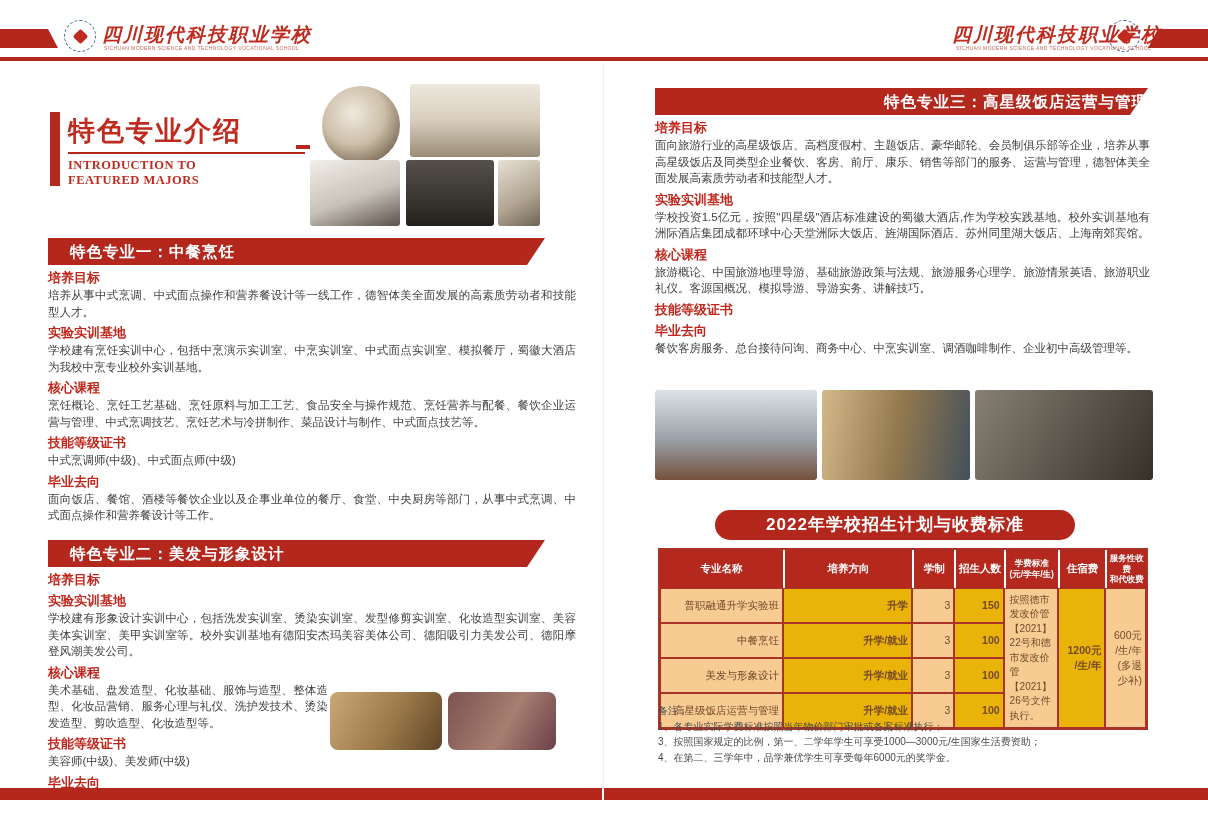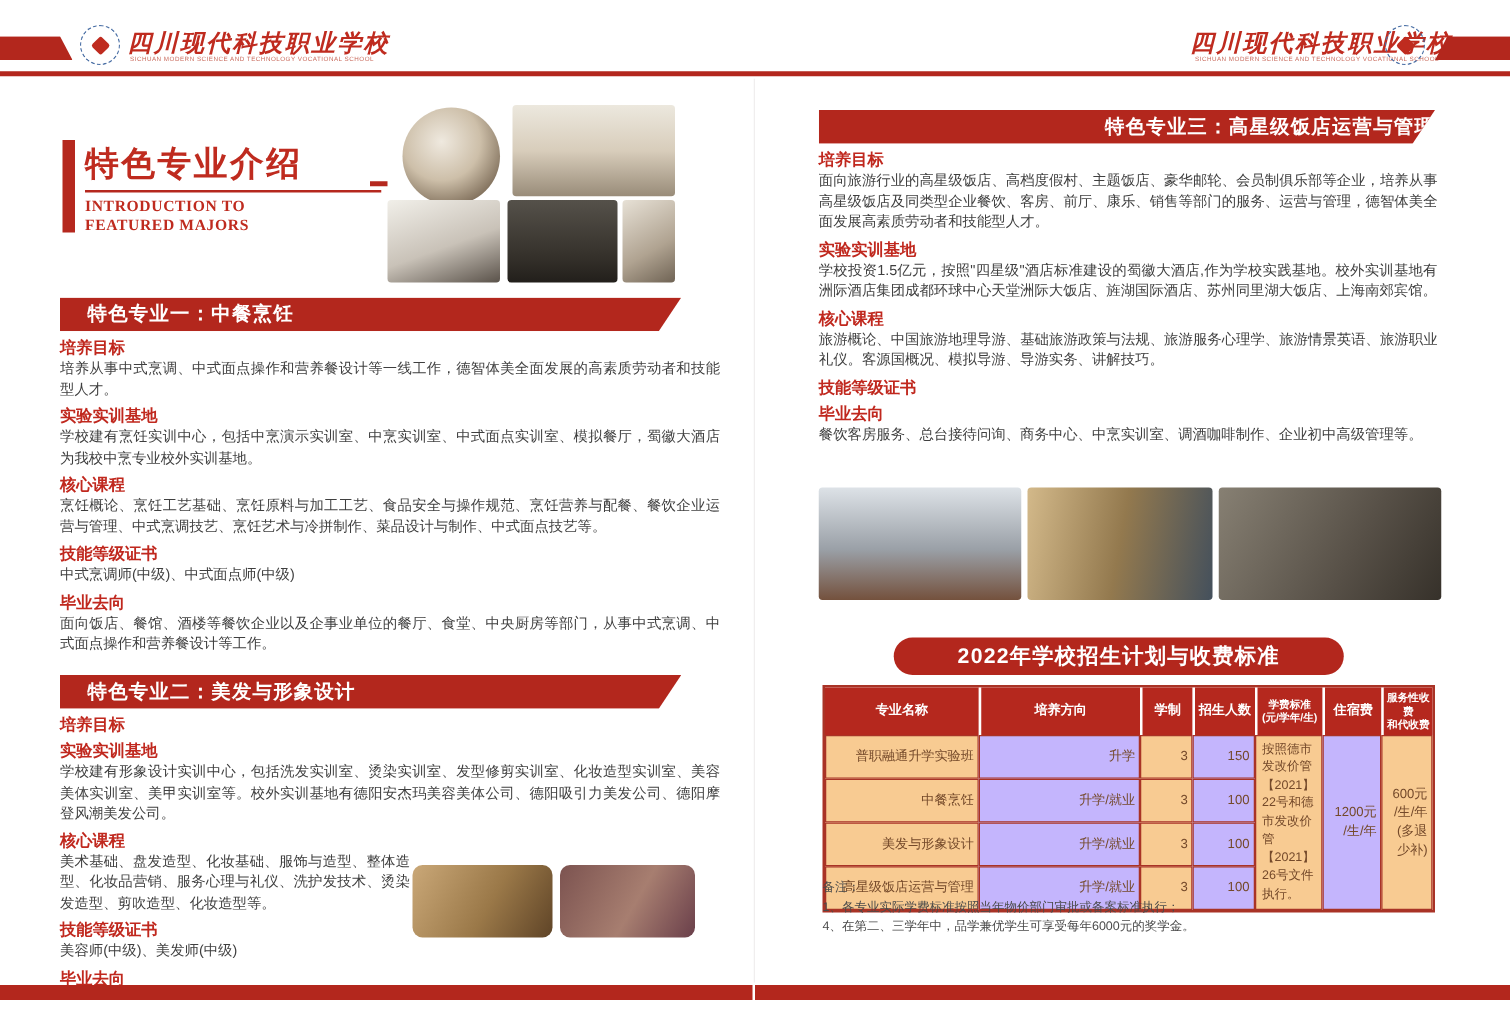--- a/index.html
+++ b/index.html
@@ -61,21 +61,21 @@
       border-radius:15px;color:#fff;font-weight:bold;font-size:17px;text-align:center;line-height:30px;letter-spacing:1px;}
   .fee-table{position:absolute;left:658px;top:548px;width:490px;border-collapse:separate;border-spacing:0;
       border:2px solid #a93326;}
   .fee-table th{background:#b5281e;color:#fff;font-size:10.5px;font-weight:bold;
       padding:3px 1px;height:30px;border-left:2px solid #fff;white-space:pre-line;line-height:1.25;}
   .fee-table th:first-child{border-left:none;}
   .fee-table th.th-small{font-size:8.5px;}
   .fee-table td{font-size:10.5px;color:#74492a;text-align:right;border:1px solid #a93326;
       padding:3px 3px;height:26px;white-space:pre-line;line-height:1.45;}
   .c-or{background:#f8cb92;}
-  .c-pk{background:#c4b5fd;}
+  .c-pk{background:#eab308;font-weight:bold;}
   .cell-tuition{text-align:left !important;font-size:10px !important;padding:4px 5px !important;}
 
   .notes{position:absolute;left:658px;top:703px;width:500px;color:#4a4a4a;font-size:10px;line-height:15.5px;}
 
   
   .foot-bar{position:absolute;top:788px;height:12px;background:#b3271d;}
   .foot-bar.l{left:0;width:602px;}
   .foot-bar.r{left:604px;width:604px;}
 </style>
 </head>
@@ -215,19 +215,20 @@
         <td class="c-pk">升学/就业</td>
         <td class="c-or">3</td>
         <td class="c-pk">100</td>
       </tr>
     </tbody>
   </table>
 
   <div class="notes">
     <div>备注：</div>
     <div>1、各专业实际学费标准按照当年物价部门审批或备案标准执行；</div>
+    <div>3、按照国家规定的比例，第一、二学年学生可享受1000—3000元/生国家生活费资助；</div>
     <div>4、在第二、三学年中，品学兼优学生可享受每年6000元的奖学金。</div>
   </div>
 
   <div class="foot-bar l"></div>
   <div class="foot-bar r"></div>
 
 </div>
 
 </body></html>

